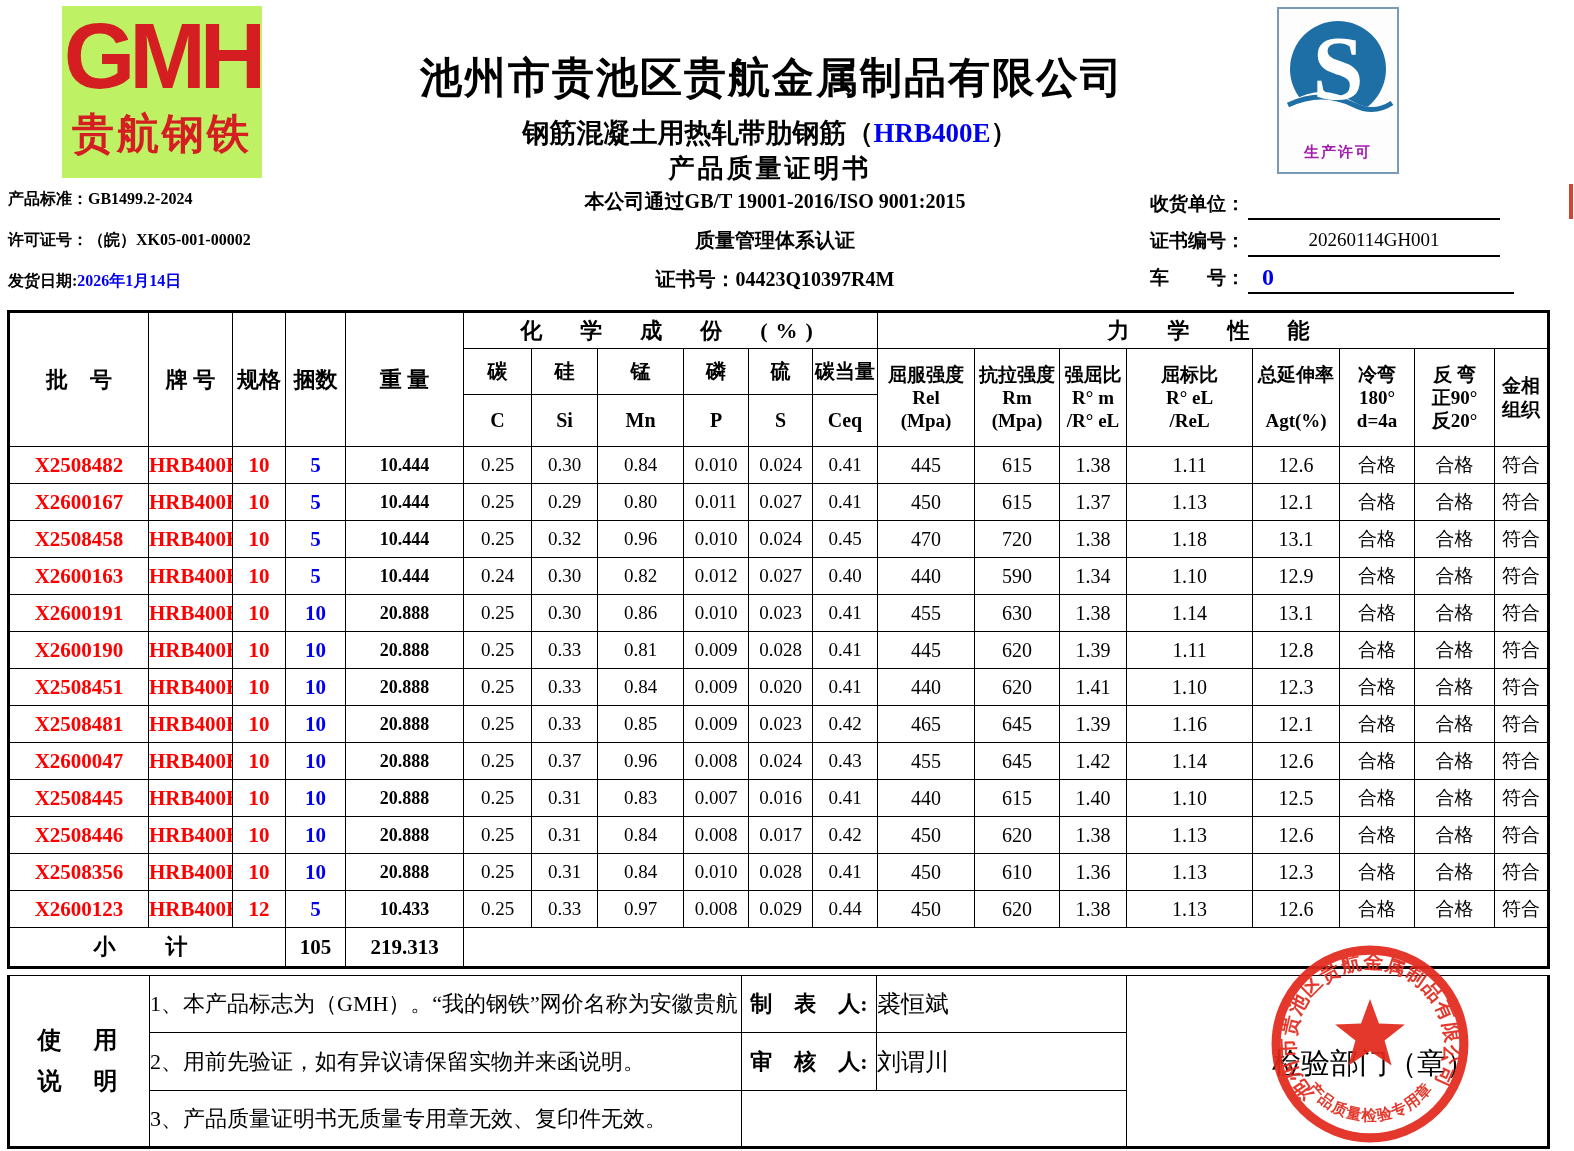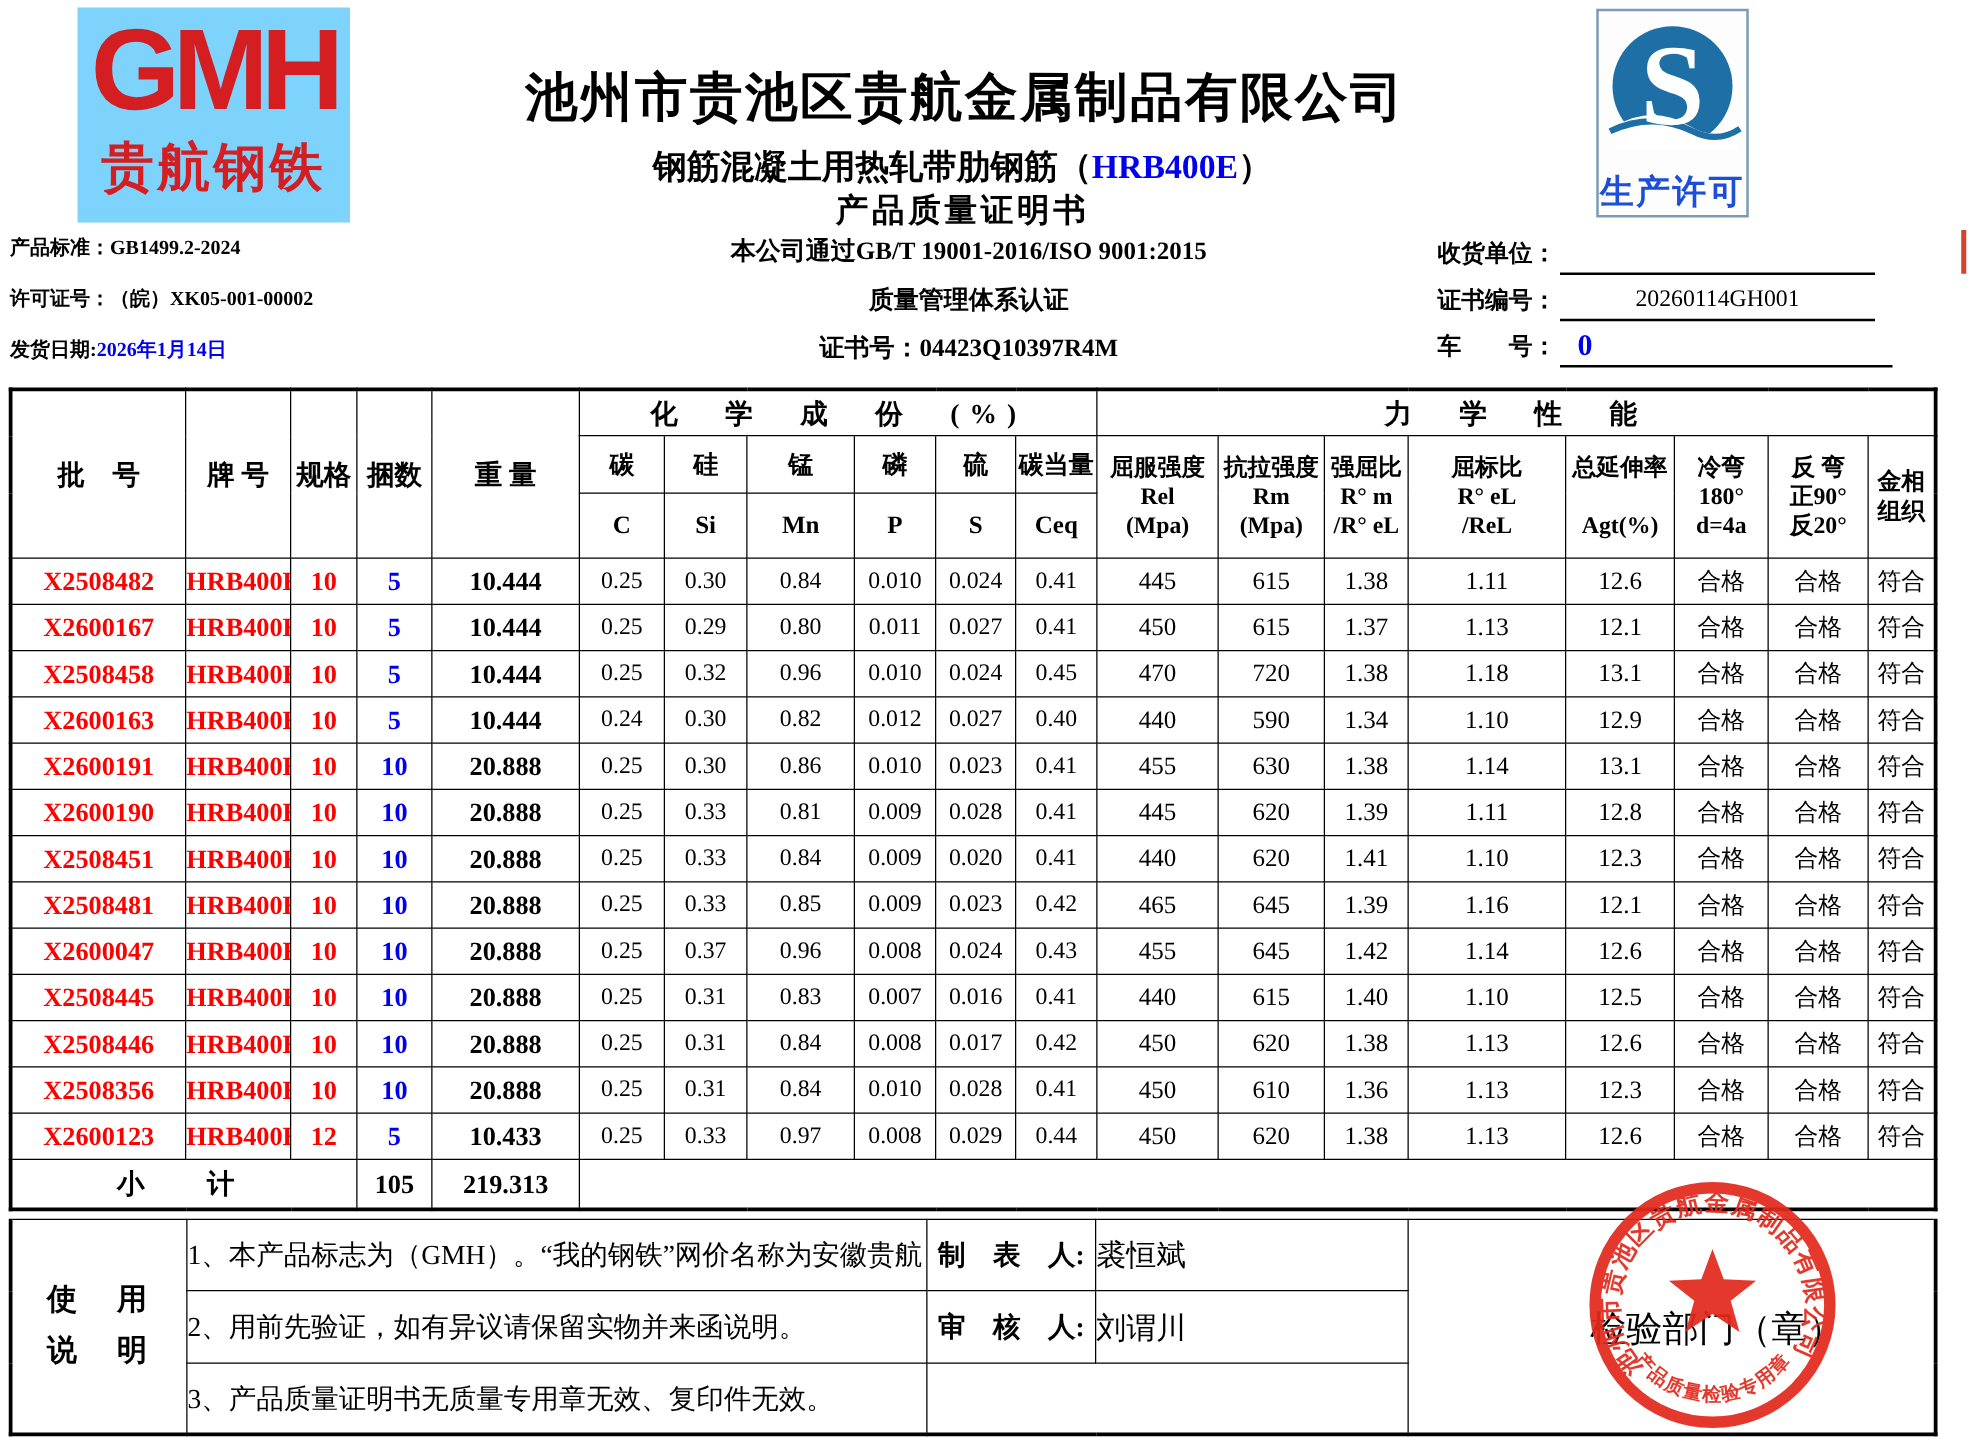--- a/index.html
+++ b/index.html
@@ -1,36 +1,36 @@
 <!DOCTYPE html>
 <html><head>
 <meta charset="utf-8">
 <style>
   html,body{margin:0;padding:0;background:#fff;}
   .page{position:relative;width:1574px;height:1151px;background:#ffffff;overflow:hidden;
         font-family:"Liberation Serif","DejaVu Serif",serif;color:#000;}
 
   
-  .logo{position:absolute;left:62px;top:6px;width:218px;height:172px;background:#7dd3fc;text-align:center;}
+  .logo{position:absolute;left:62px;top:6px;width:200px;height:172px;background:#bef264;text-align:center;}
   .logo-gmh{font-family:"Liberation Sans","DejaVu Sans",sans-serif;font-weight:bold;
             font-size:92px;line-height:100px;color:#d41e22;letter-spacing:-6px;}
   .logo-cn{font-family:"Liberation Sans","DejaVu Sans",sans-serif;font-weight:bold;
            font-size:42px;line-height:56px;color:#d41e22;letter-spacing:3px;}
 
   .company-name{position:absolute;left:420px;top:50px;width:700px;text-align:center;
                 font-size:42px;font-weight:bold;letter-spacing:2px;white-space:nowrap;}
   .subtitle{position:absolute;left:420px;top:115px;width:700px;text-align:center;
             font-size:27px;font-weight:bold;white-space:nowrap;}
   .doc-title{position:absolute;left:420px;top:151px;width:700px;text-align:center;
              font-size:26px;font-weight:bold;letter-spacing:3px;}
   .blue{color:#0000ee;}
 
   .sq-badge{position:absolute;left:1277px;top:7px;width:118px;height:163px;
             border:2px solid #7a9ab5;background:#fdfdfd;text-align:center;}
-  .sq-label{color:#1d4ed8;font-size:27px;font-weight:bold;letter-spacing:2px;line-height:26px;}
+  .sq-label{color:#a21caf;font-size:15px;font-weight:bold;letter-spacing:2px;line-height:26px;}
 
   .info-left{position:absolute;left:8px;top:178px;font-size:16px;font-weight:bold;}
   .info-left .row{height:41px;line-height:41px;white-space:nowrap;}
   .info-center{position:absolute;left:430px;top:182px;width:690px;text-align:center;
                font-size:20px;font-weight:bold;}
   .info-center .row{height:39px;line-height:39px;white-space:nowrap;}
   .info-right{position:absolute;left:1150px;top:185px;font-size:19px;font-weight:bold;}
   .info-right .frow{height:37px;display:flex;align-items:center;}
   .frow .flabel{display:inline-block;width:98px;line-height:30px;}
   .frow .uline{display:inline-block;width:252px;border-bottom:2px solid #000;height:30px;
@@ -46,21 +46,21 @@
   tr.h1{height:37px;} tr.h2{height:46px;} tr.h3{height:52px;}
   .data-row{height:37px;}
   tr.subtotal-row{height:40px;}
   .h-group{font-size:22px;letter-spacing:8px;}
   .h-side{font-size:22px;}
   .h-chem-cn{font-size:20px;}
   .h-chem-sym{font-size:20px;font-weight:bold;}
   .h-mech{font-size:19px;line-height:1.22;white-space:pre-line;font-weight:bold;}
   .c-batch,.c-grade,.c-spec{color:#ff0000;font-weight:bold;font-size:21px;}
   .c-bundle{color:#0000ee;font-weight:bold;font-size:21px;}
-  .c-weight{font-weight:bold;font-size:21px;}
+  .c-weight{font-weight:bold;font-size:18px;}
   .c-chem{font-size:19px;}
   .c-mech{font-size:20px;}
   .c-pass{font-size:19px;}
   .sub-label{font-size:22px;font-weight:bold;letter-spacing:14px;}
   .c-sub{font-size:21px;font-weight:bold;}
 
   
   .footer-table{position:absolute;left:7px;top:975px;width:1540px;height:172px;
                 border:3px solid #000;border-top:0;}
   .footer-table td{border:1px solid #000;padding:0;}

